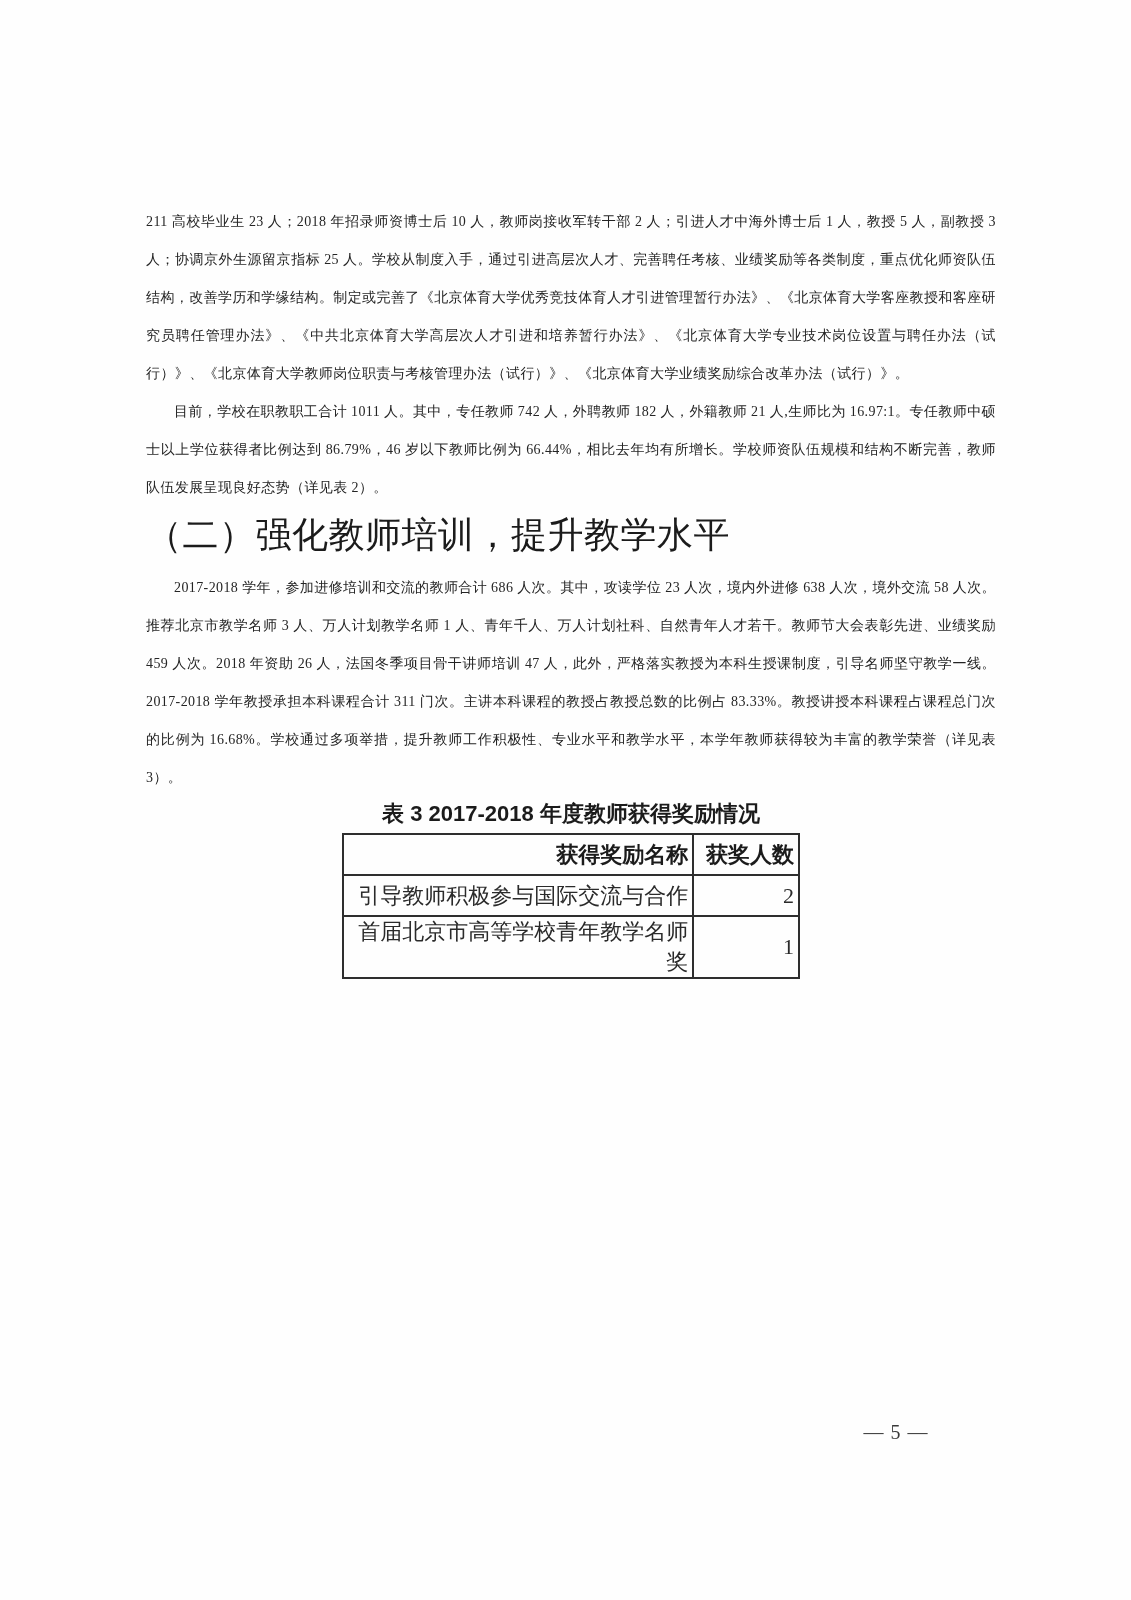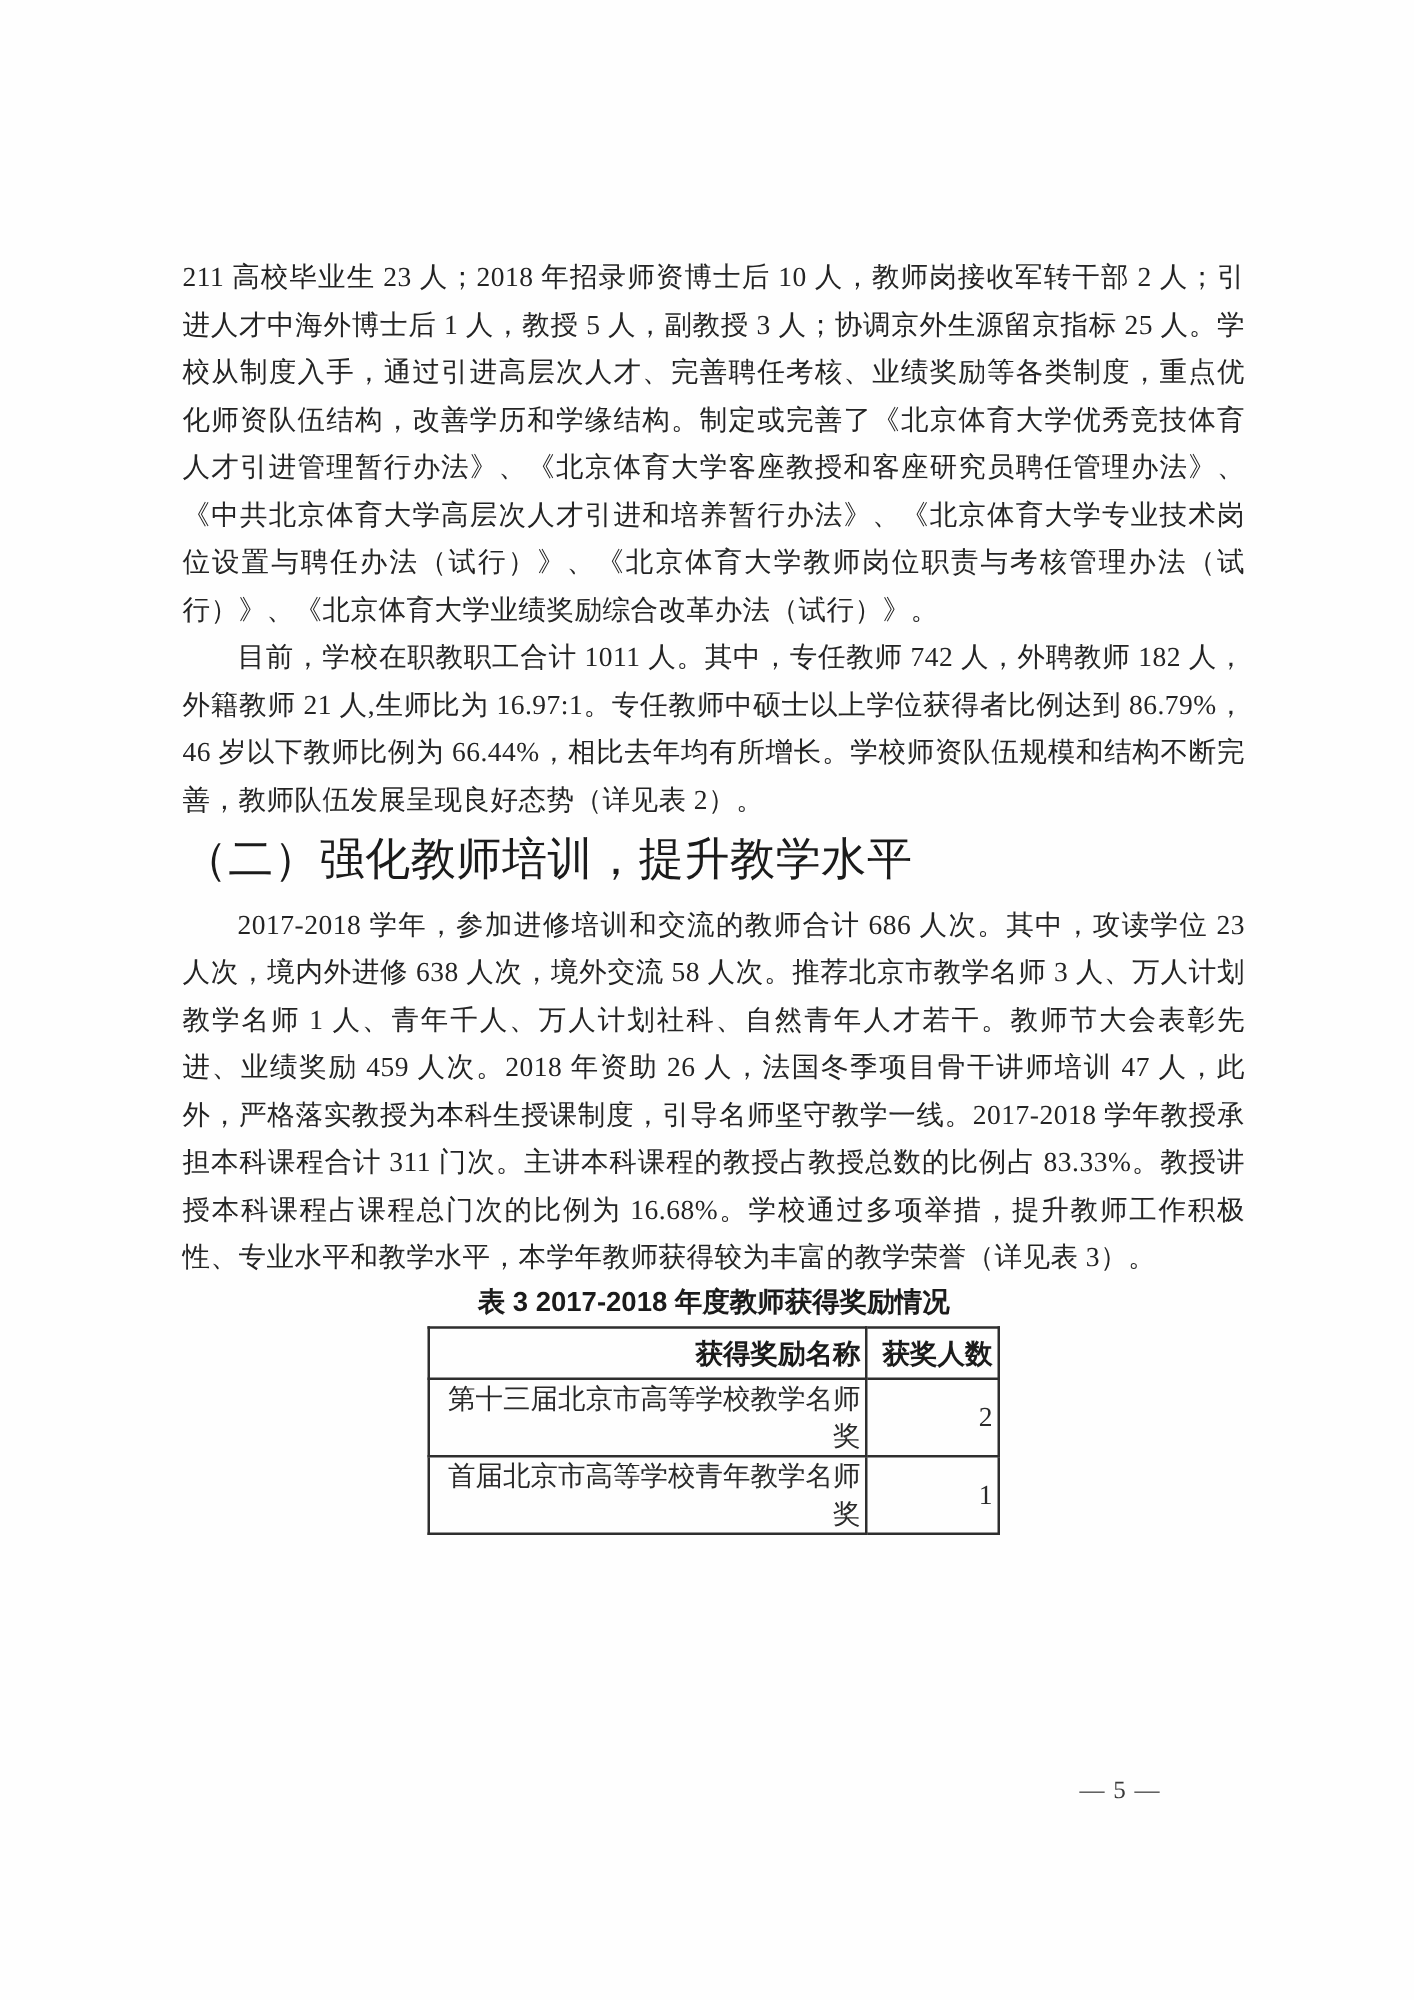--- a/index.html
+++ b/index.html
@@ -17,21 +17,21 @@
     color: #232323;
   }
   .content {
     position: absolute;
     left: 146px;
     top: 203px;
     width: 850px;
   }
   .para {
     margin: 0;
-    font-size: 22px;
+    font-size: 14px;
     line-height: 38px;
     text-align: justify;
     letter-spacing: 0.4px;
     color: #242424;
   }
   .indent {
     text-indent: 2em;
   }
   .heading {
     margin: 10px 0 16px 0;
@@ -109,21 +109,21 @@
 
     <table class="awards">
       <thead>
         <tr>
           <th class="col-award">获得奖励名称</th>
           <th class="col-count">获奖人数</th>
         </tr>
       </thead>
       <tbody>
         <tr>
-          <td>第十三届北京市高等学校教学名师奖</td>
+          <td>引导教师积极参与国际交流与合作</td>
           <td>2</td>
         </tr>
         <tr>
           <td>首届北京市高等学校青年教学名师奖</td>
           <td>1</td>
         </tr>
       </tbody>
     </table>
 
   </div>

